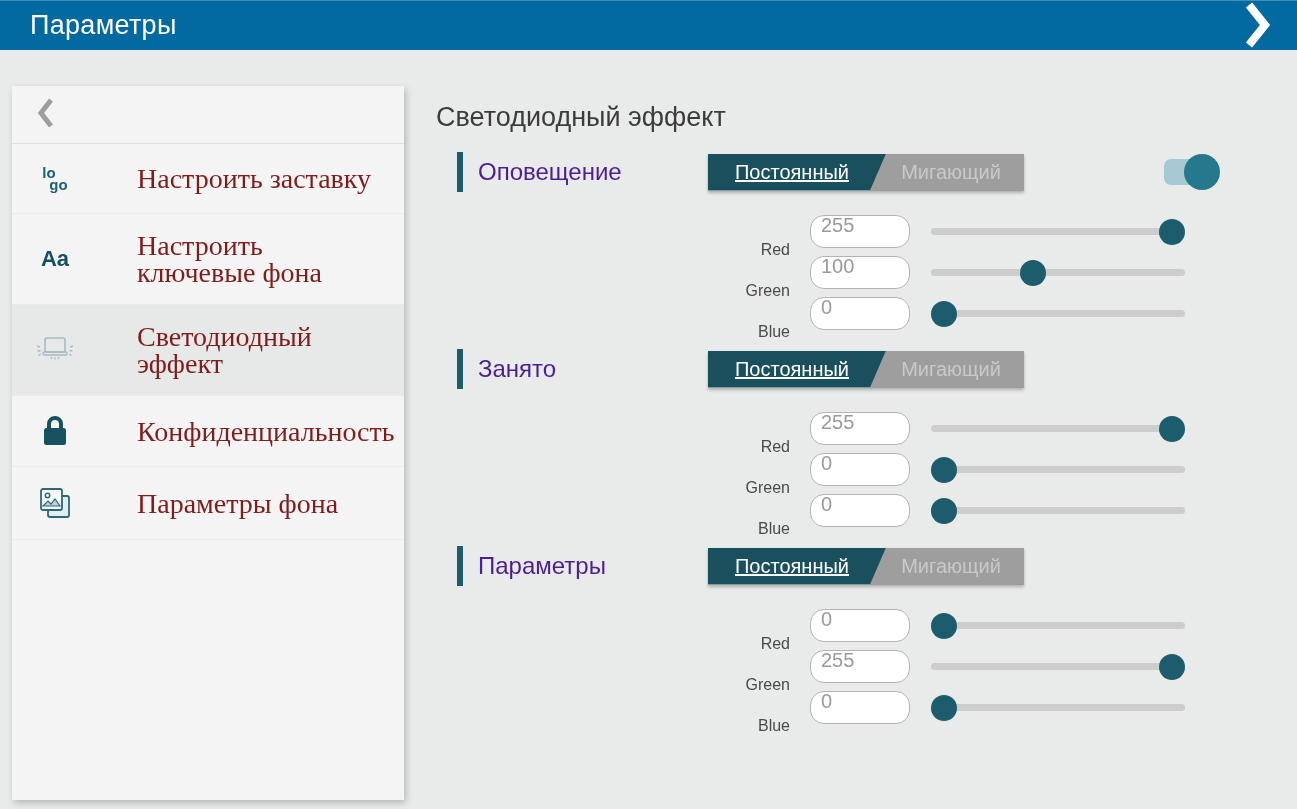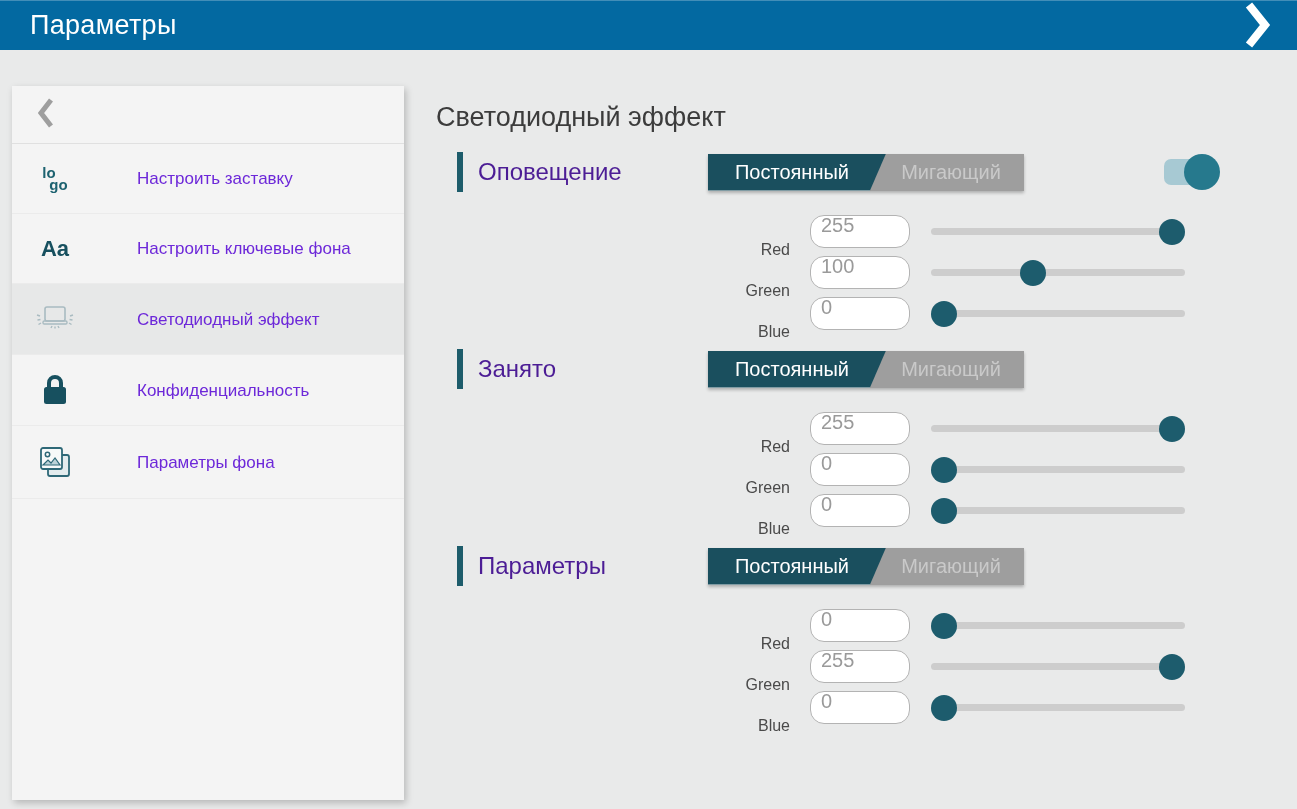--- a/index.html
+++ b/index.html
@@ -35,21 +35,21 @@
     display:flex; align-items:center;
     border-bottom:1px solid #ebebeb;
     min-height:70px; padding:18px 14px 18px 0;
     cursor:pointer;
     gap:39px;
   }
   .side-item.selected { background:#e7e8e8; }
   .side-icon {
     width:86px; flex:0 0 86px; display:flex; align-items:center; justify-content:center;
   }
-  .side-label { font-size:17px; color:#6d28d9; line-height:27px; width:245px; }
+  .side-label { font-size:28px; color:#7f1d1d; line-height:27px; width:245px;font-family:Liberation Serif, serif; }
 
   .logo-glyph { color:#1d6270; font-weight:bold; font-size:15px; line-height:12px; text-align:left; }
   .logo-glyph .g2 { margin-left:7px; }
   .aa-glyph { color:#17505f; font-weight:bold; font-size:22px; }
 
   
   .main { position:absolute; left:436px; top:68px; right:0; }
   .main-heading { font-size:27px; font-weight:400; color:#3c3c3c; margin-top:34px; }
 
   .section-header { display:flex; align-items:center; height:42px; margin-top:18px; position:relative; }
@@ -58,21 +58,21 @@
 
   .seg {
     display:flex; width:316px; height:37px; margin-left:20px;
     box-shadow:0 2px 3px rgba(0,0,0,0.25);
   }
   .seg-on {
     flex:0 0 178px; margin-right:-16px; z-index:2;
     background:#1a4f5e; color:#ffffff;
     clip-path:polygon(0 0,100% 0,calc(100% - 16px) 100%,0 100%);
     display:flex; align-items:center; justify-content:center;
-    font-size:20px; cursor:pointer; padding-right:10px;
+    font-size:20px; cursor:pointer; padding-right:10px;text-decoration:underline;
   }
   .seg-off {
     flex:1; background:#9e9e9e; color:#c9c9c9;
     display:flex; align-items:center; justify-content:center;
     font-size:20px; cursor:pointer; padding-left:8px;
   }
 
   .switch { position:absolute; right:77px; width:56px; height:36px; cursor:pointer; }
   .switch-track { position:absolute; left:0; top:5px; width:46px; height:26px; border-radius:7px; background:#a7c9d3; }
   .switch-thumb { position:absolute; right:0; top:0; width:36px; height:36px; border-radius:50%; background:#26798d; }

